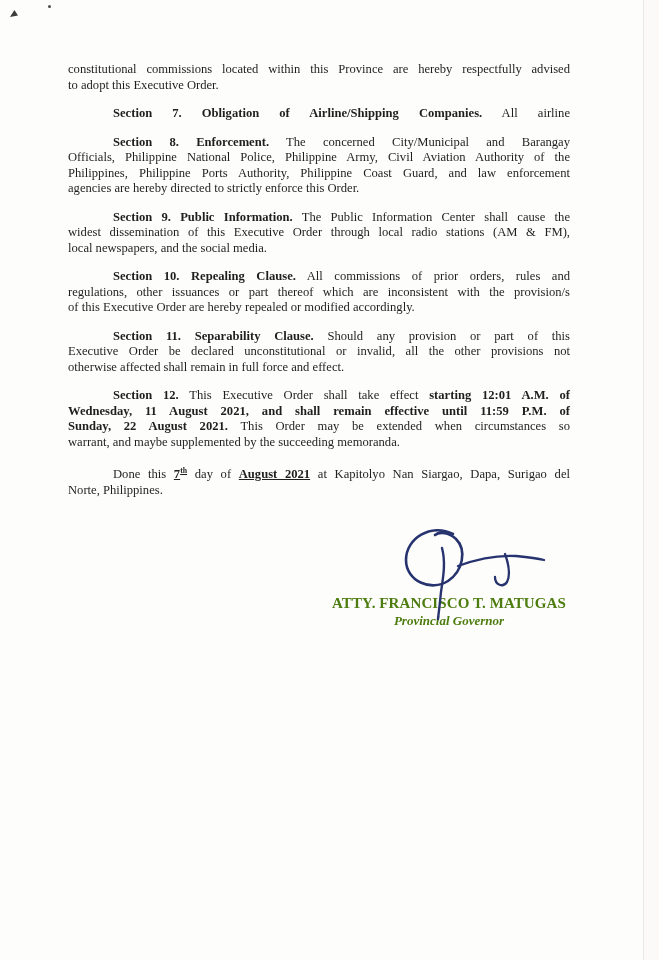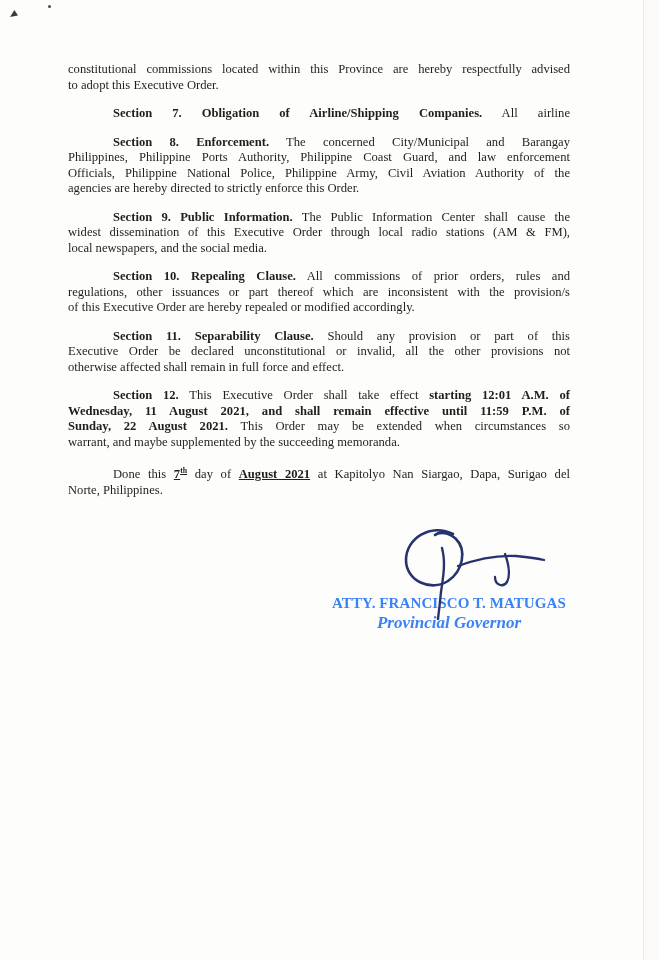--- a/index.html
+++ b/index.html
@@ -22,23 +22,23 @@
     -webkit-font-smoothing:antialiased;
   }
   .para { margin:0 0 13px 0; }
   .line { text-align:justify; text-align-last:justify; }
   .line.last { text-align-last:left; }
   .line.first-indent { text-indent:45px;font-family:Liberation Serif, serif; }
   .b { font-weight:bold; }
   .u { text-decoration:underline; }
   .sup { vertical-align:super; font-size:0.62em; }
 
-  .sig-block { position:absolute; left:318px; top:595px; width:262px; text-align:center; color:#3b82f6; }
+  .sig-block { position:absolute; left:318px; top:595px; width:262px; text-align:center; color:#4d7c0f; }
   .sig-name  { font-weight:bold; font-size:15px; letter-spacing:0.1px; white-space:nowrap; }
-  .sig-title { font-weight:bold; font-style:italic; font-size:17px; margin-top:1px; }
+  .sig-title { font-weight:bold; font-style:italic; font-size:13px; margin-top:1px; }
 
   .sig-svg { position:absolute; left:393px; top:516px; width:170px; height:110px; }
   .sig-svg path { fill:none; stroke:currentColor; stroke-linecap:round; stroke-linejoin:round; }
 </style>
 </head>
 <body>
 
 <div class="page" style="background: rgb(253, 253, 252);">
 
   <div class="edge-shade"></div>
@@ -49,22 +49,22 @@
   <div class="content" id="doc-content" style="color: rgb(31, 31, 31);">
       <div class="para">
         <div class="line"><span>constitutional commissions located within this Province are hereby respectfully advised</span></div>
         <div class="line last"><span>to adopt this Executive Order.</span></div>
       </div>
       <div class="para">
         <div class="line first-indent"><span class="b">Section 7. Obligation of Airline/Shipping Companies.</span><span> All airline</span></div>
       </div>
       <div class="para">
         <div class="line first-indent"><span class="b">Section 8. Enforcement.</span><span> The concerned City/Municipal and Barangay</span></div>
+        <div class="line"><span>Officials, Philippine National Police, Philippine Army, Civil Aviation Authority of the</span></div>
         <div class="line"><span>Philippines, Philippine Ports Authority, Philippine Coast Guard, and law enforcement</span></div>
-        <div class="line"><span>Officials, Philippine National Police, Philippine Army, Civil Aviation Authority of the</span></div>
         <div class="line last"><span>agencies are hereby directed to strictly enforce this Order.</span></div>
       </div>
       <div class="para">
         <div class="line first-indent"><span class="b">Section 9. Public Information.</span><span> The Public Information Center shall cause the</span></div>
         <div class="line"><span>widest dissemination of this Executive Order through local radio stations (AM &amp; FM),</span></div>
         <div class="line last"><span>local newspapers, and the social media.</span></div>
       </div>
       <div class="para">
         <div class="line first-indent"><span class="b">Section 10. Repealing Clause.</span><span> All commissions of prior orders, rules and</span></div>
         <div class="line"><span>regulations, other issuances or part thereof which are inconsistent with the provision/s</span></div>

